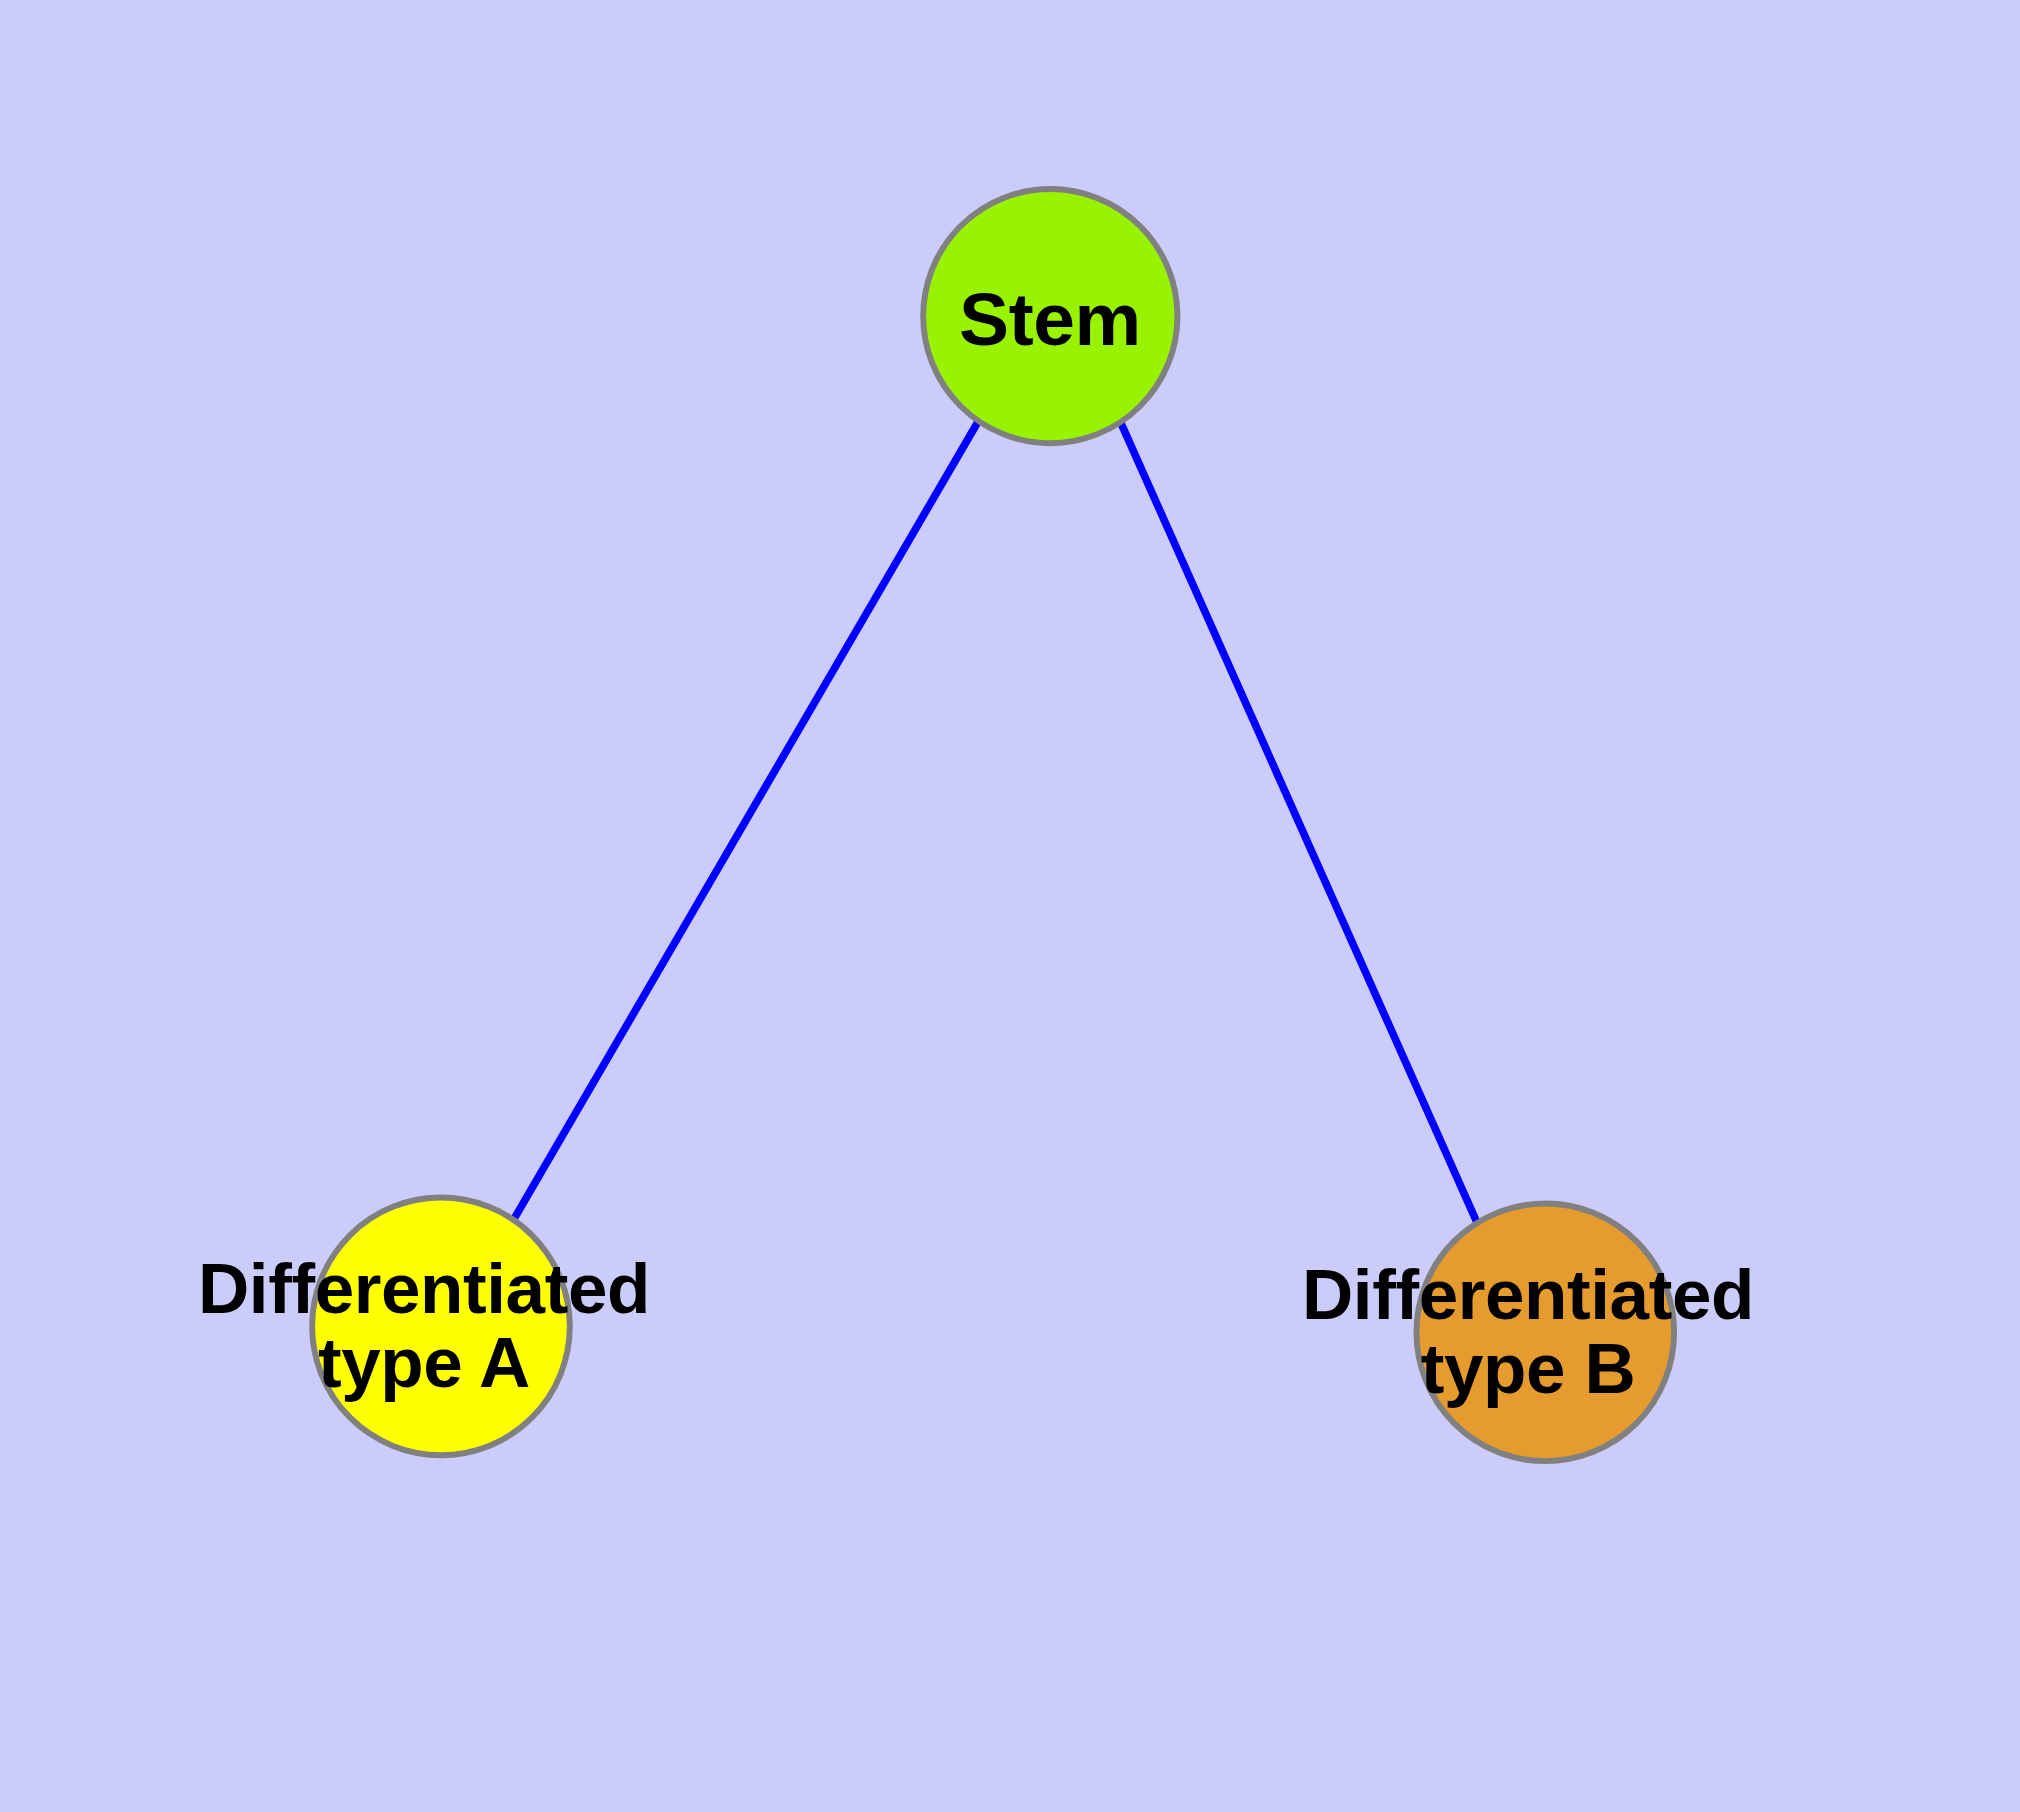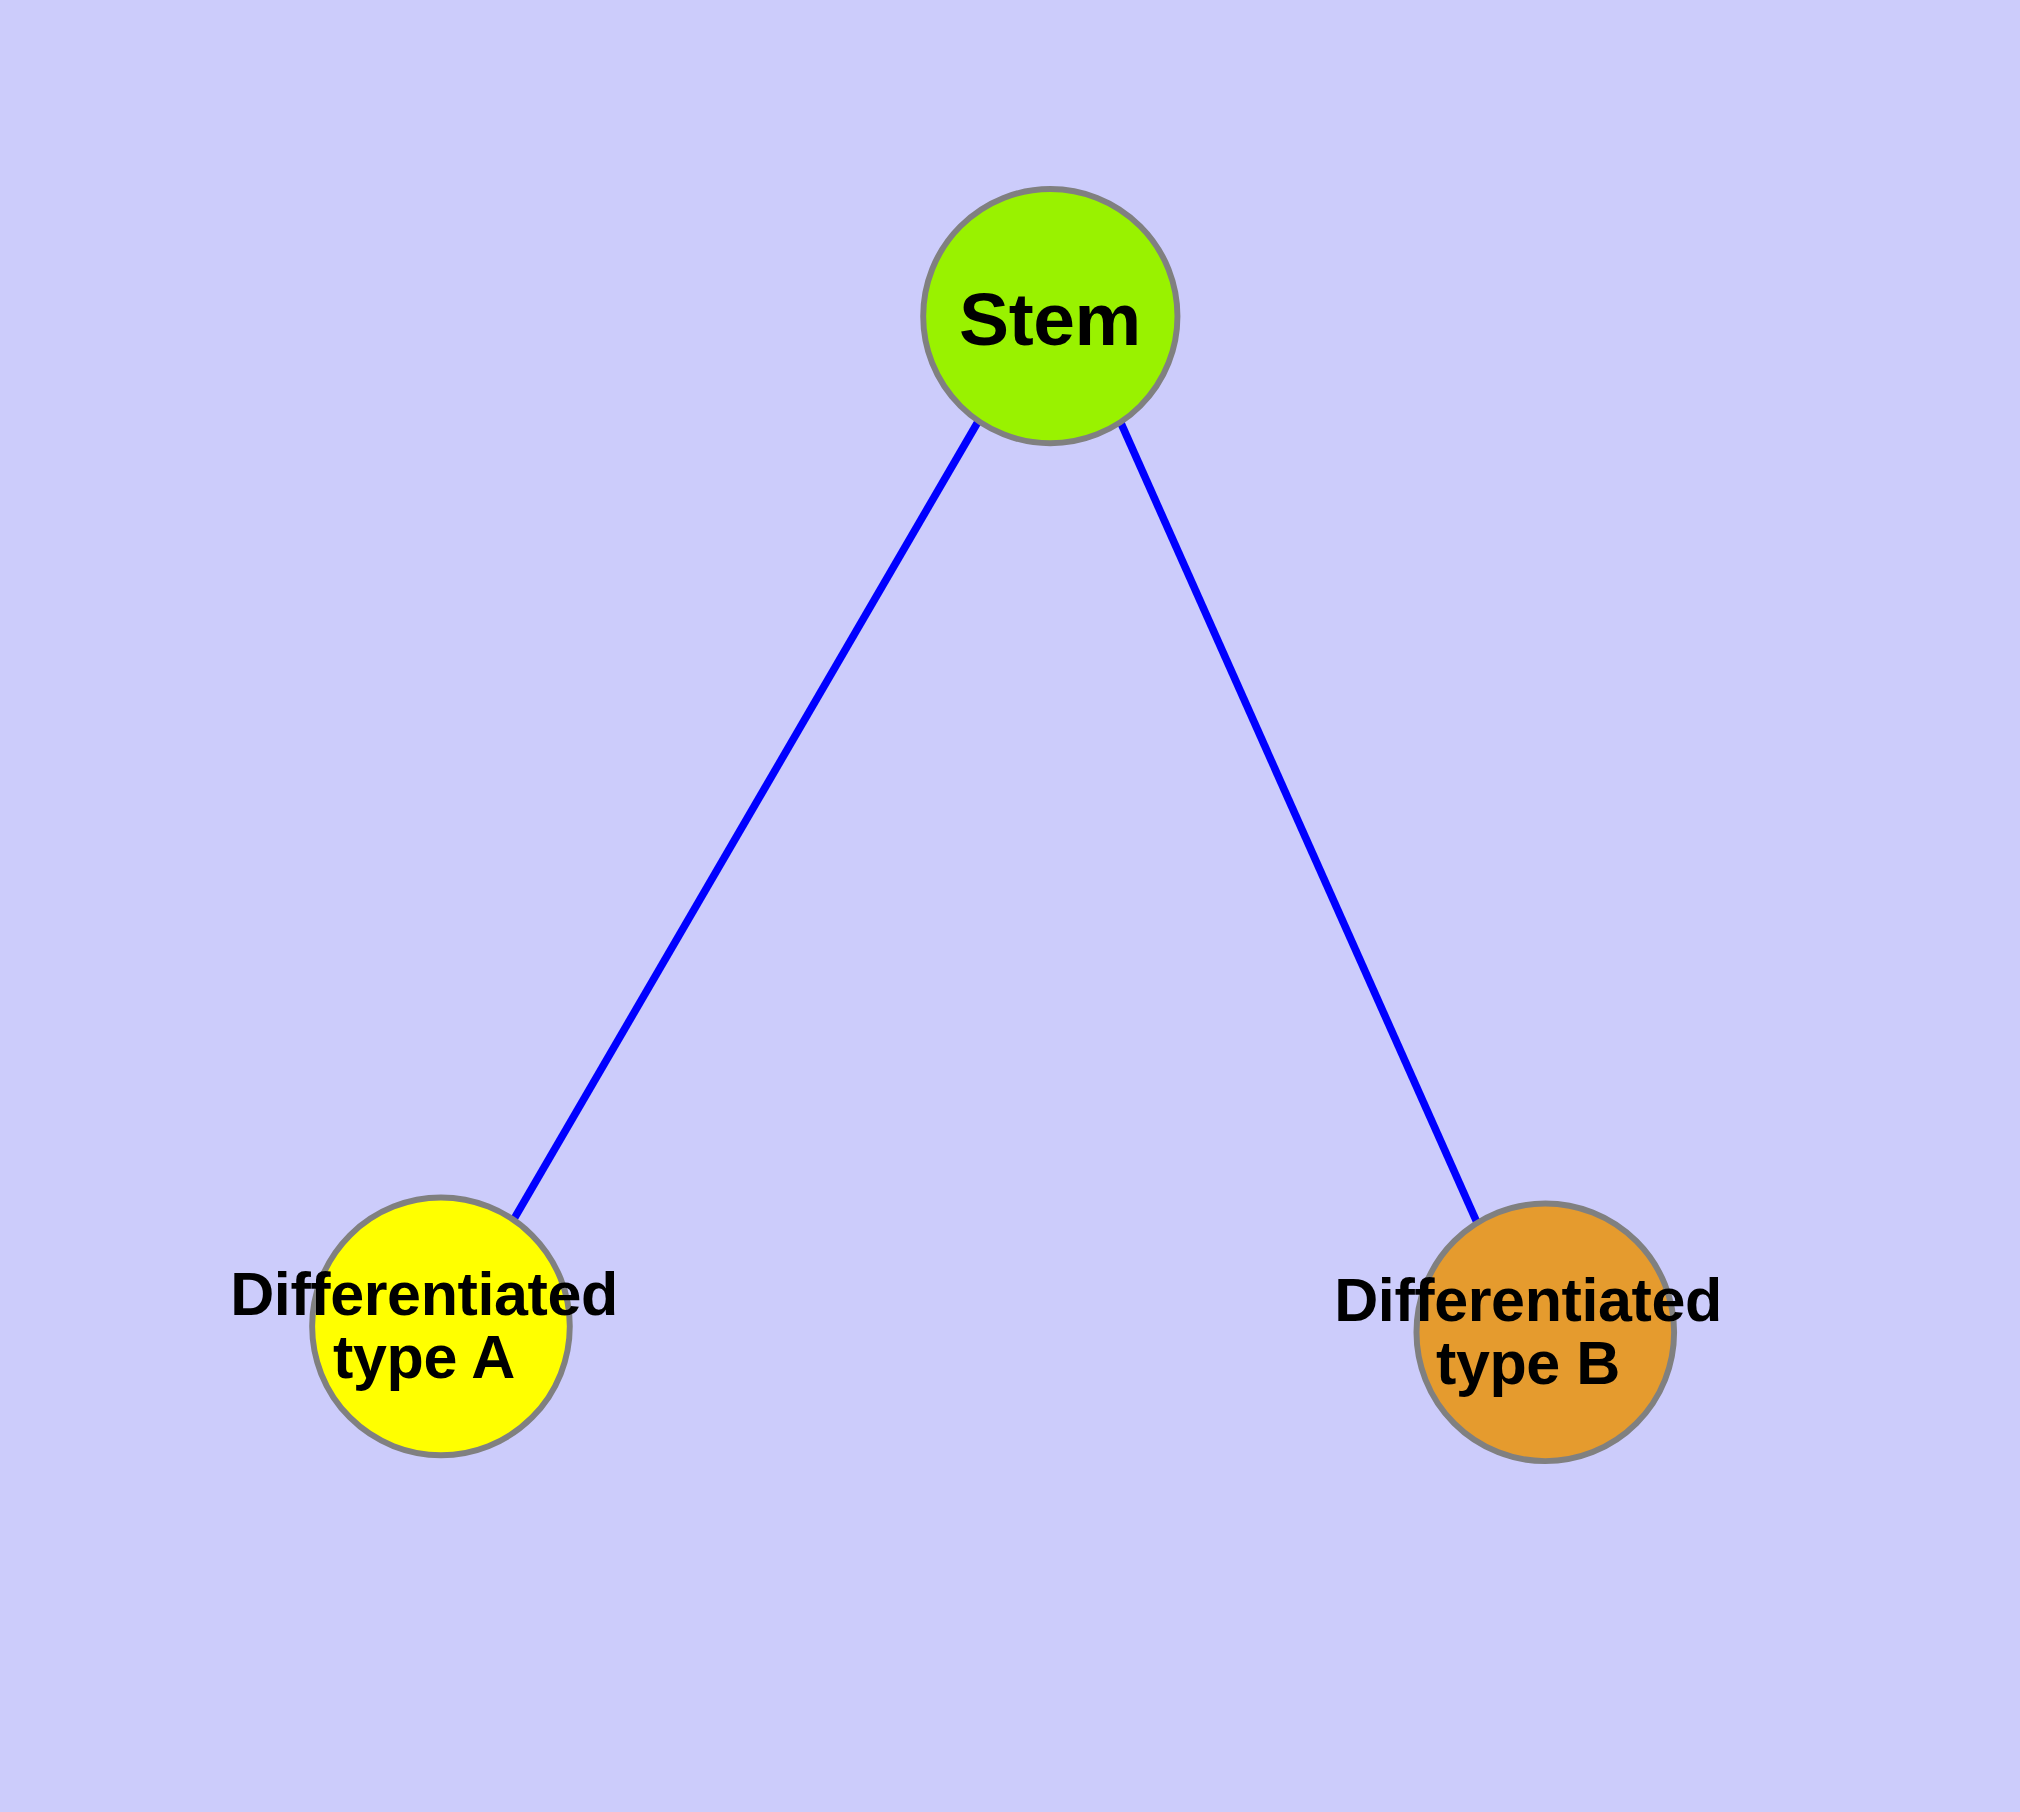--- a/index.html
+++ b/index.html
@@ -35,21 +35,21 @@
     white-space: pre;
     line-height: 1.04;
     letter-spacing: -0.4px;
     pointer-events: none;
     transform: translate(-50%, -50%);
   }
   .node-label.stem {
     font-size: 75px;
   }
   .node-label.leaf {
-    font-size: 61px;
+    font-size: 71px;
   }
 </style>
 </head>
 <body>
 
 <div id="canvas" style="width: 2021px; height: 1812px; background: rgb(255, 255, 255);">
 
   <div id="bg" style="background: rgb(204, 204, 251);"></div>
 
   <svg id="graph-svg" viewBox="0 0 2384 2138" style="width: 2021px; height: 1812px;">

